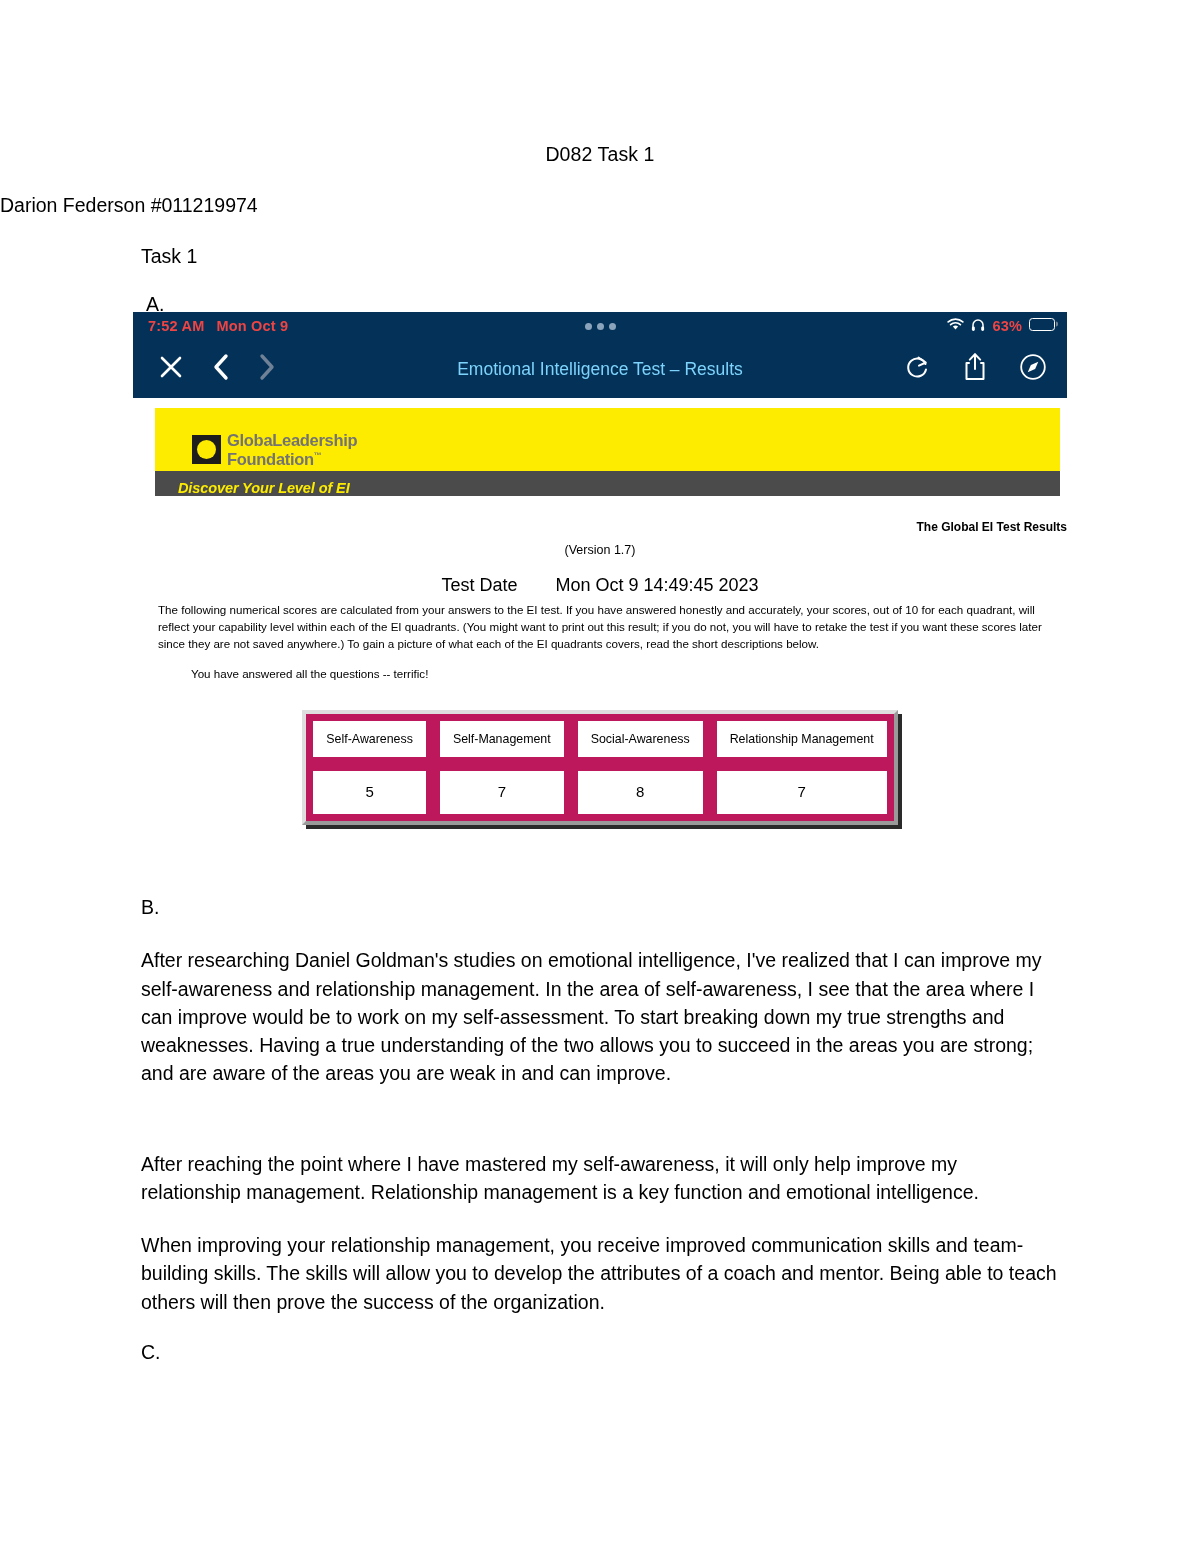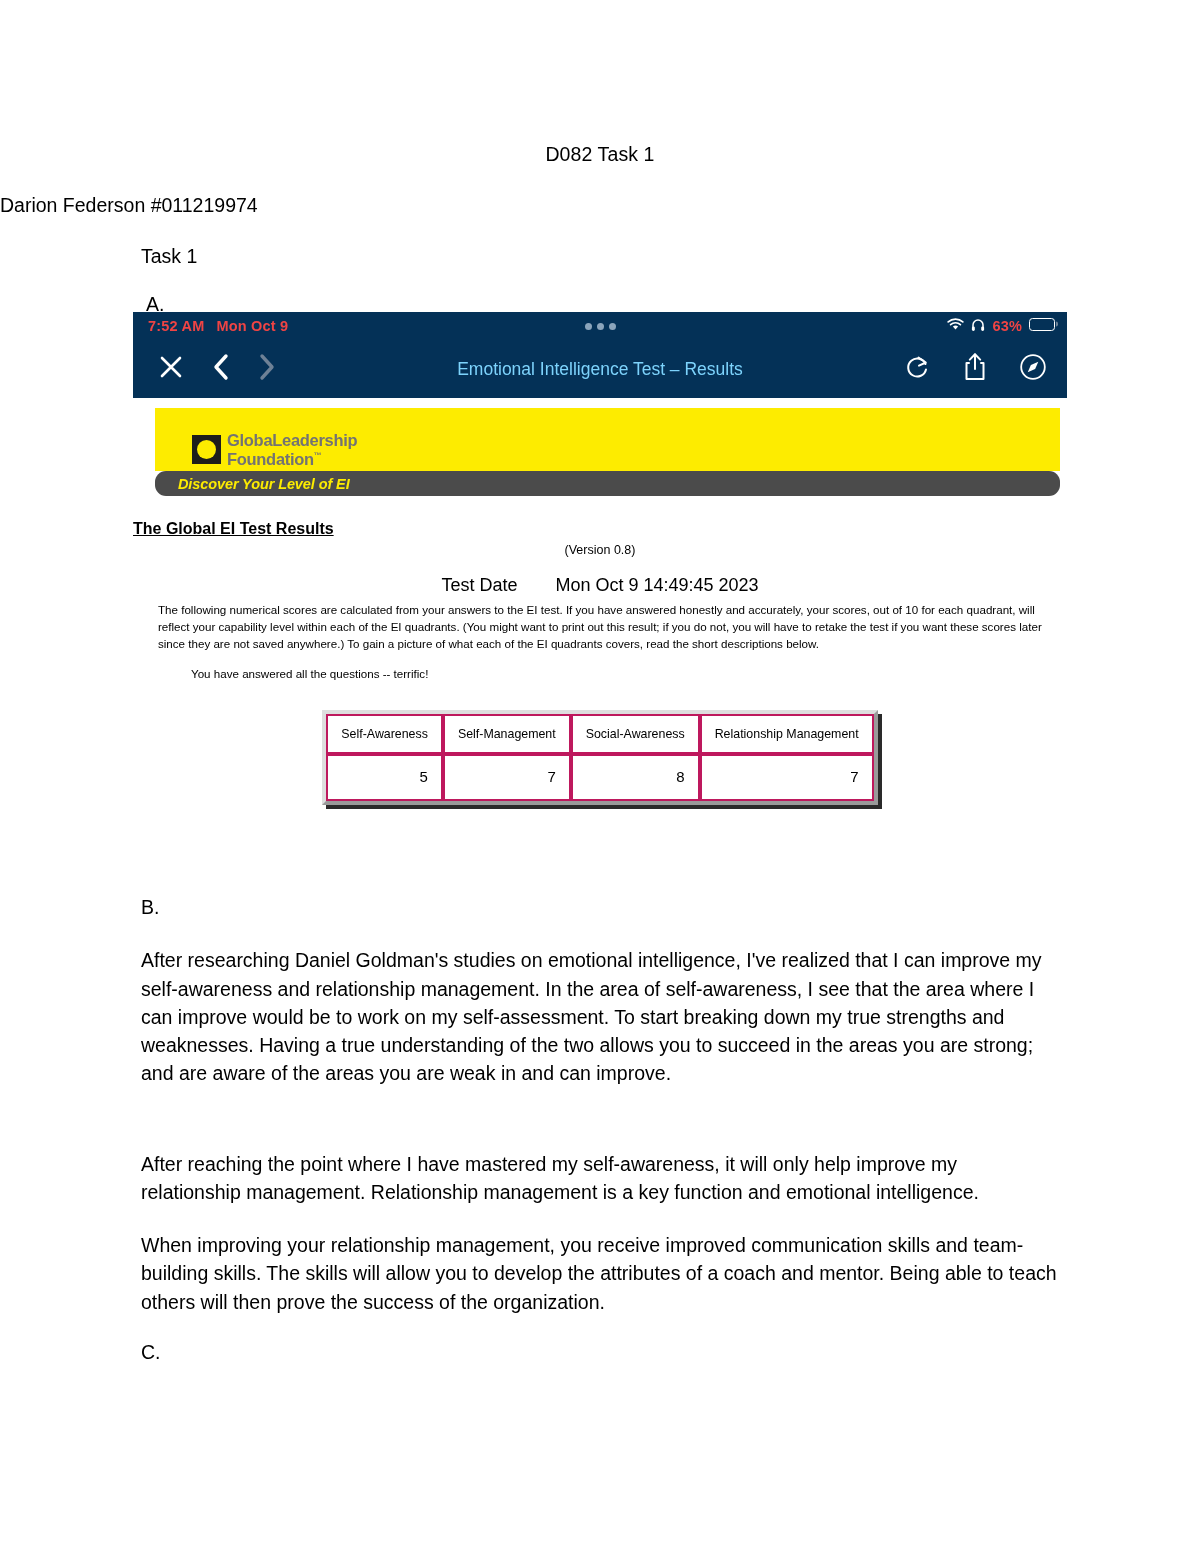--- a/index.html
+++ b/index.html
@@ -163,39 +163,37 @@
     color: #737373;
     font-weight: bold;
     font-size: 16.5px;
     line-height: 16px;
     letter-spacing: -.3px;
   }
   .logo-words .tm { font-size: 8px; vertical-align: super; letter-spacing: 0; }
   .brand-grey {
     background: #4b4b4b;
     height: 25px;
-    display: flex; align-items: center;
+    display: flex; align-items: flex-end;
     padding-left: 23px;
-    border-radius: 11px;
   }
   .brand-grey span {
     color: #fdec00;
     font-weight: bold;
     font-style: italic;
     font-size: 14.5px;
     letter-spacing: -.1px;
   }
 
   .results-title {
     position: absolute;
     left: 0; right: 0; top: 122px;
-    text-align: left;
+    text-align: right;
     font-weight: bold;
-    font-size: 16px;
-    text-decoration: underline;
+    font-size: 12px;
   }
   .results-version {
     position: absolute;
     left: 0; right: 0; top: 145px;
     text-align: center;
     font-size: 12.5px;
   }
   .test-date {
     position: absolute;
     left: 0; right: 0; top: 177px;
@@ -222,22 +220,22 @@
     border-collapse: separate;
     border-spacing: 0;
     border: 4px solid #dedede;
     border-right-color: #9a9a9a;
     border-bottom-color: #9a9a9a;
     background: #ffffff;
     box-shadow: 4px 4px 0 #2a2a2a;
     font-size: 12.4px;
   }
   table.results td {
-    border: 2px solid #be185d;
-    text-align: right;
+    border: 7px solid #be185d;
+    text-align: center;
     padding: 11px 13px;
     background: #ffffff;
   }
   table.results tr.head td { font-size: 12.4px; }
   table.results tr.vals td { font-size: 15px; padding: 12px 13px 14px; }
 
   
   .body-copy {
     position: absolute;
     left: 141px;
@@ -352,21 +350,21 @@
             <span>Foundation</span><span class="tm">™</span>
           </span>
         </div>
       </div>
       <div class="brand-grey">
         <span>Discover Your Level of EI</span>
       </div>
     </div>
 
     <div class="results-title">The Global EI Test Results</div>
-    <div class="results-version">(Version 0.8)</div>
+    <div class="results-version">(Version 1.7)</div>
 
     <div class="test-date">
       <span>Test Date</span>
       <span>Mon Oct 9 14:49:45 2023</span>
     </div>
 
     <div class="blurb">
       <p>The following numerical scores are calculated from your answers to the EI test. If you have answered honestly and accurately, your scores, out of 10 for each quadrant, will reflect your capability level within each of the EI quadrants. (You might want to print out this result; if you do not, you will have to retake the test if you want these scores later since they are not saved anywhere.) To gain a picture of what each of the EI quadrants covers, read the short descriptions below.</p>
       <p>You have answered all the questions -- terrific!</p>
     </div>

